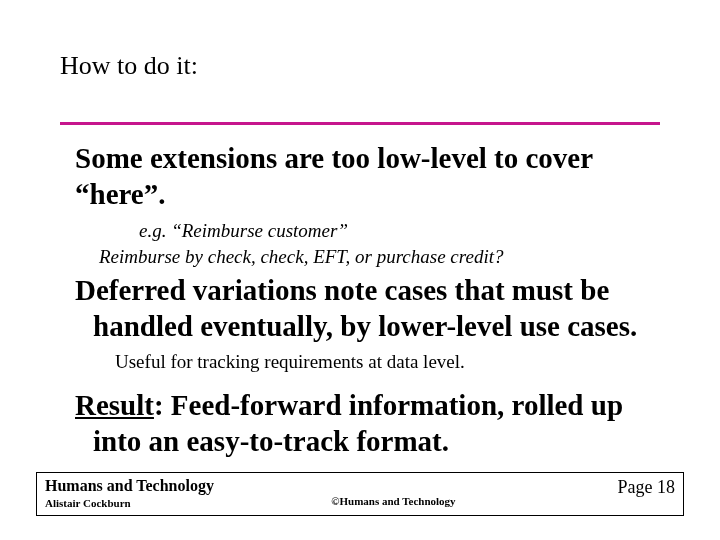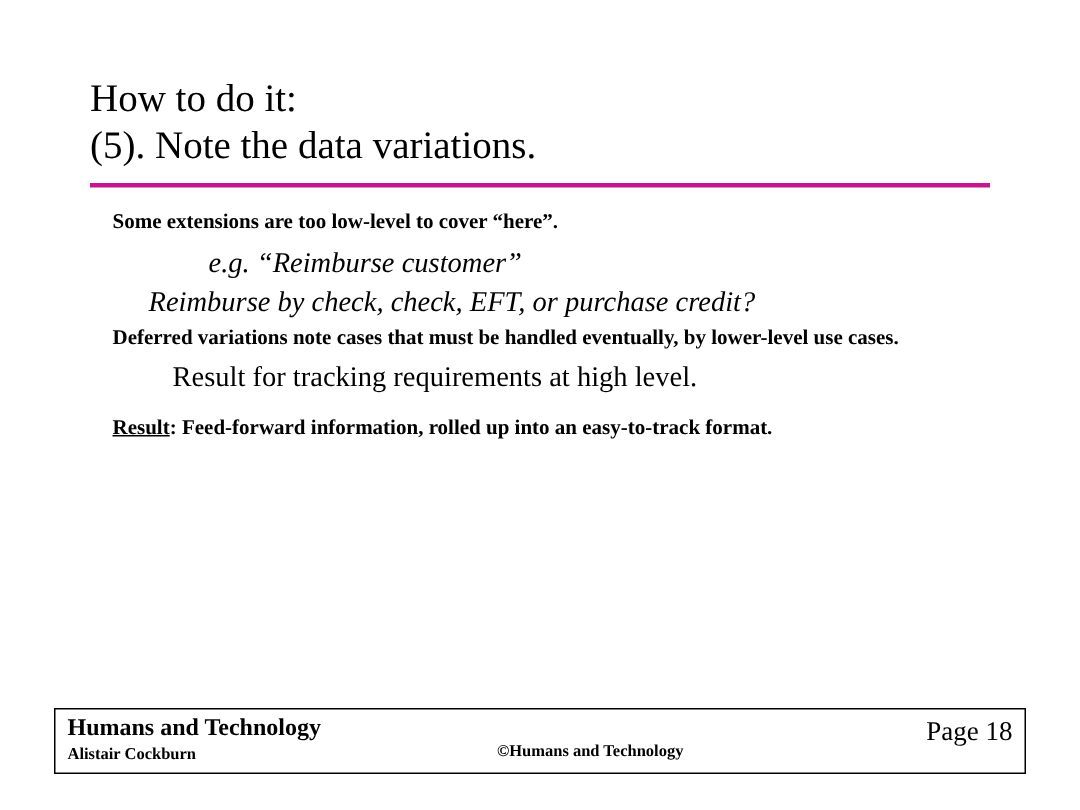--- a/index.html
+++ b/index.html
@@ -33,21 +33,21 @@
     height: 3px;
     background: #c6168d;
   }
   .content {
     position: absolute;
     left: 75px;
     top: 140px;
     width: 600px;
   }
   .body-main {
-    font-size: 14px;
+    font-size: 29px;
     font-weight: bold;
     line-height: 1.25;
     margin-bottom: 6px;
   }
   .indent-hang {
     padding-left: 18px;
     text-indent: -18px;
   }
   .body-sub {
     font-size: 19px;
@@ -93,35 +93,34 @@
     white-space: nowrap;
   }
 </style>
 </head>
 <body>
 
 <div class="slide">
 
   <div class="title-block">
     <div>How to do it:</div>
-    <div>(5). Note the data variations.</div>
   </div>
 
   <div class="divider"></div>
 
   <div class="content">
 
     <div class="body-main">Some extensions are too low-level to cover “here”.</div>
     <div class="body-sub">
       <span class="italic">e.g. “Reimburse customer”</span>
     </div>
     <div class="body-sub italic">Reimburse by check, check, EFT, or purchase credit?</div>
 
     <div class="body-main indent-hang block2">Deferred variations note cases that must be handled eventually, by lower-level use cases.</div>
-    <div class="body-sub">Result for tracking requirements at high level.</div>
+    <div class="body-sub">Useful for tracking requirements at data level.</div>
 
     <div class="body-main indent-hang block3">
       <span class="underline">Result</span><span>: Feed-forward information, rolled up into an easy-to-track format.</span>
     </div>
 
   </div>
 
   <div class="footer">
     <div>
       <div class="footer-left-line1">Humans and Technology</div>

